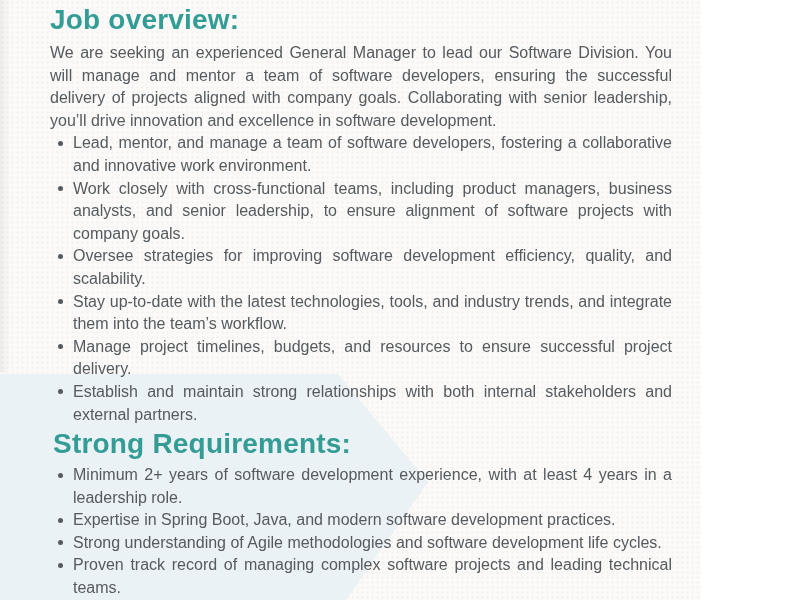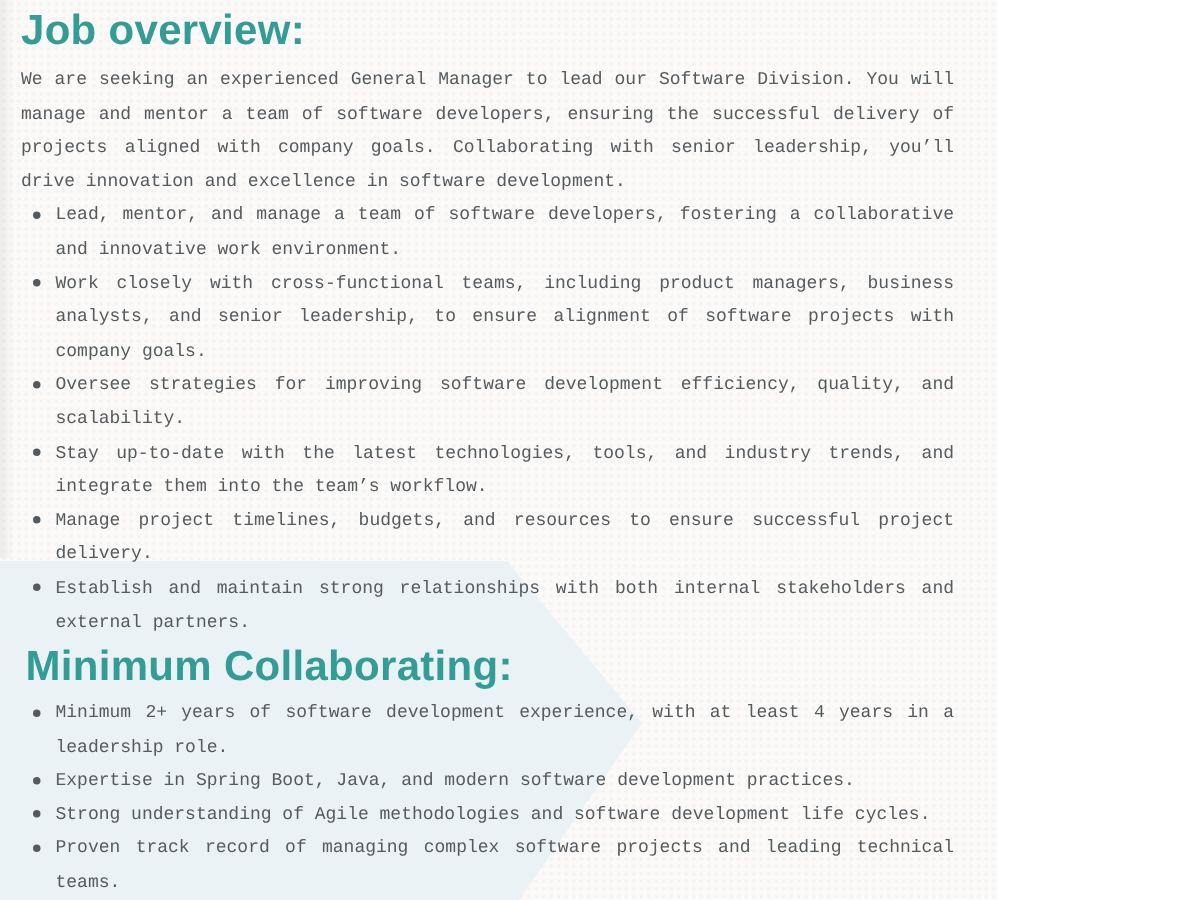--- a/index.html
+++ b/index.html
@@ -12,20 +12,21 @@
   .page{
     position:relative;
     width:665px;
     height:600px;
     overflow:hidden;
     background-color:var(--bg);
     background-image:radial-gradient(rgba(0,0,0,0.028) 1px, transparent 1.1px);
     background-size:5px 5px;
     font-family:"Liberation Sans", sans-serif;
     color:var(--text);
+    padding-left:36px;
   }
   .bg-shape{
     position:absolute;
     inset:0;
     background:var(--shape);
     clip-path:polygon(0px 374px, 338px 374px, 428px 482px, 346px 600px, 0px 600px);
   }
   .edge-shade{
     position:absolute;
     left:0; top:0;
@@ -42,24 +43,23 @@
     color:var(--accent);
     font-size:28px;
     line-height:34px;
     letter-spacing:0.2px;
     margin:0;
   }
   .h1{ margin:3px 0 5px 0; }
   .h2{ margin:3px 0 6px 3px; line-height:32px; }
   .h3{ margin:2px 0 4px 3px; line-height:32px; }
   .body-text{
-    font-size:12px;
+    font-size:16px;
     line-height:22.6px;
     text-align:justify;
-    font-family:Liberation Mono, monospace;
   }
   p.body-text{ margin:0; }
   ul.bullet-list{
     list-style:none;
     margin:0;
     padding:0;
   }
   ul.bullet-list li{
     position:relative;
     padding-left:23px;
@@ -94,21 +94,21 @@
           <li>Lead, mentor, and manage a team of software developers, fostering a collaborative and innovative work environment.</li>
           <li>Work closely with cross-functional teams, including product managers, business analysts, and senior leadership, to ensure alignment of software projects with company goals.</li>
           <li>Oversee strategies for improving software development efficiency, quality, and scalability.</li>
           <li>Stay up-to-date with the latest technologies, tools, and industry trends, and integrate them into the team’s workflow.</li>
           <li>Manage project timelines, budgets, and resources to ensure successful project delivery.</li>
           <li>Establish and maintain strong relationships with both internal stakeholders and external partners.</li>
         </ul>
     </section>
 
     <section>
-      <h2 class="heading h3">Minimum Collaborating:</h2>
+      <h2 class="heading h3">Strong Requirements:</h2>
       <ul class="bullet-list body-text">
           <li>Minimum 2+ years of software development experience, with at least 4 years in a leadership role.</li>
           <li>Expertise in Spring Boot, Java, and modern software development practices.</li>
           <li>Strong understanding of Agile methodologies and software development life cycles.</li>
           <li>Proven track record of managing complex software projects and leading technical teams.</li>
         </ul>
     </section>
 
   </div>
 </div>

